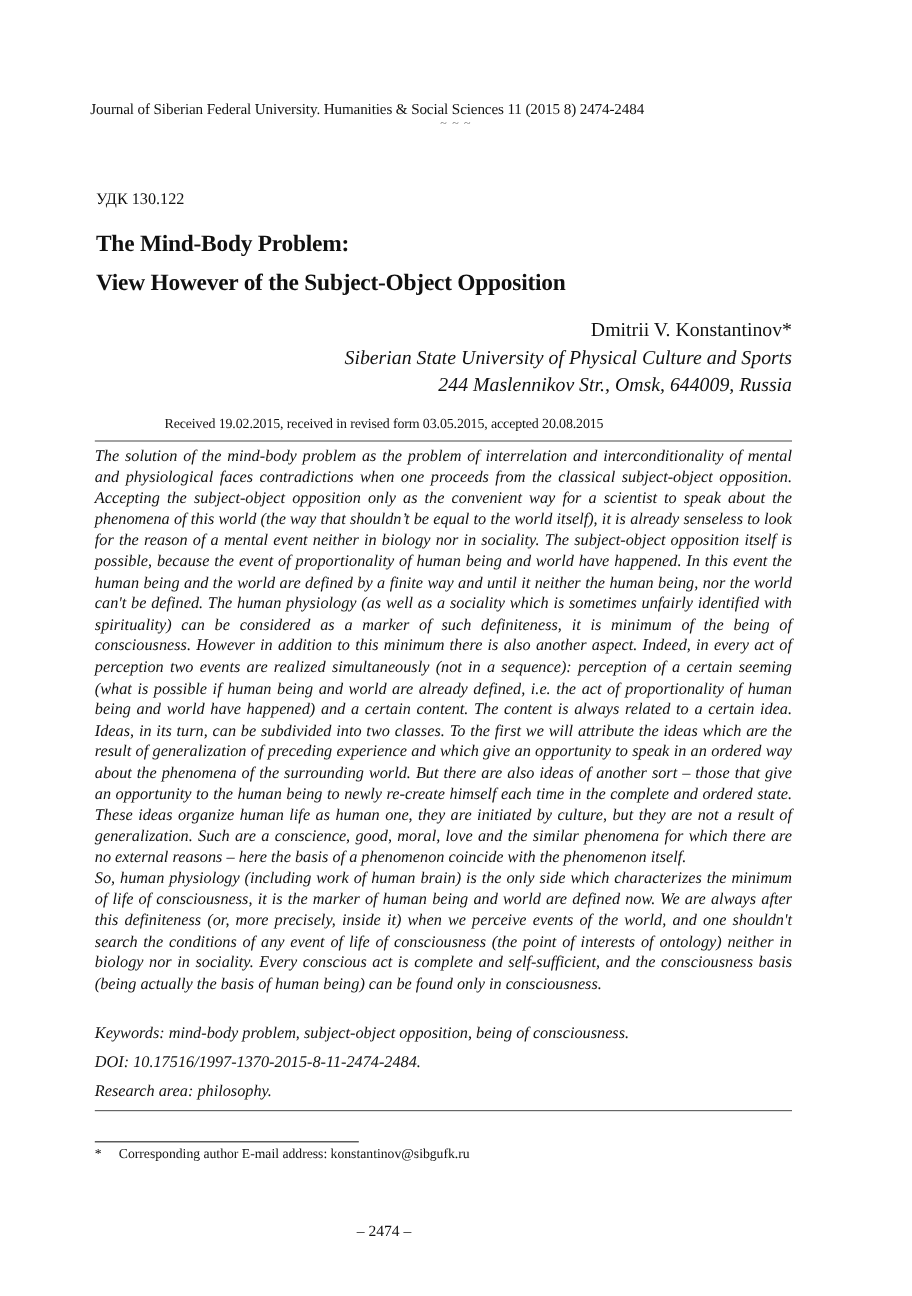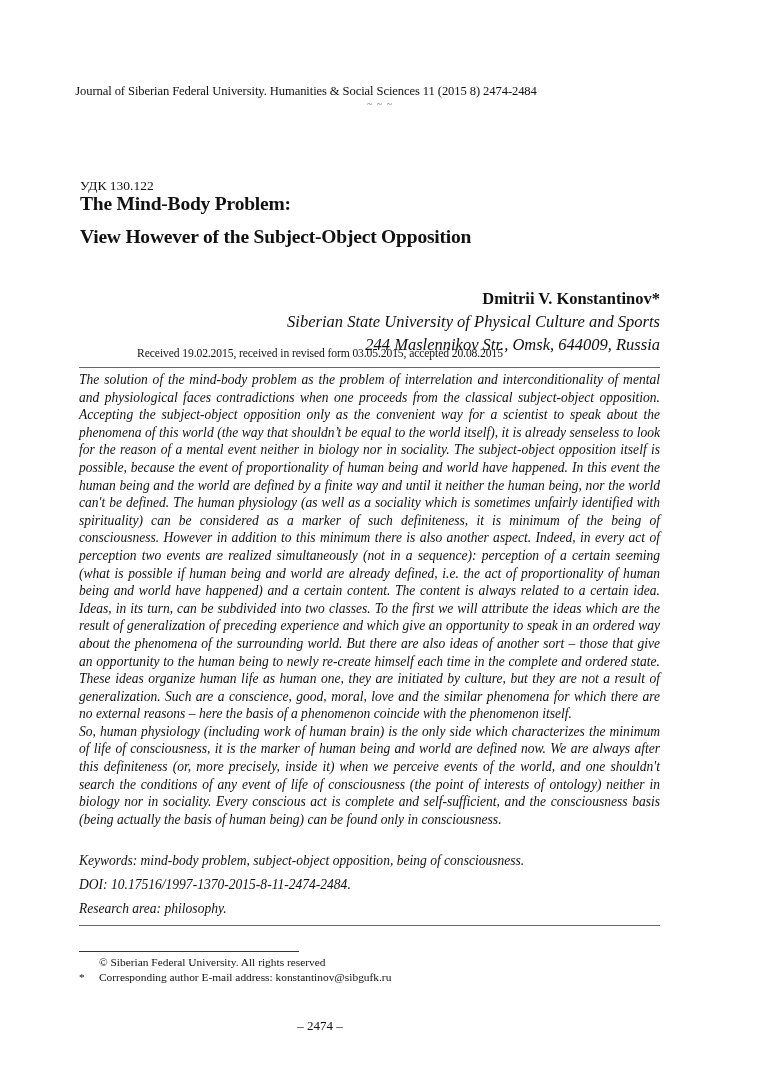--- a/index.html
+++ b/index.html
@@ -3,24 +3,24 @@
 <meta charset="utf-8">
 <style>
   html, body { margin: 0; padding: 0; }
   body {
     width: 760px; height: 1080px; background: #ffffff; position: relative; overflow: hidden;
     font-family: "Liberation Serif", "DejaVu Serif", serif; color: #111;
   }
   .abs { position: absolute; }
   #journal-header { left: 0; width: 612px; top: 84px; text-align: center; font-size: 12.6px; letter-spacing: -0.1px; }
   #tilde { left: 0; width: 760px; top: 98px; text-align: center; font-size: 10px; color: #777; letter-spacing: 1px; }
-  #udc { left: 80px; top: 158px; font-size: 13.5px; margin-top: 20px; }
+  #udc { left: 80px; top: 158px; font-size: 13.5px; }
   #title { left: 80px; top: 187px; font-size: 19.5px; font-weight: bold; line-height: 33px; letter-spacing: -0.2px; }
   #author-block { right: 100px; top: 263px; text-align: right; font-size: 16.5px; line-height: 23px; }
-  #author-name { font-weight: bold; margin-top: 24px; }
+  #author-name { font-weight: normal; }
   #affil, #address { font-style: italic; }
   #received { left: 0; width: 640px; top: 347px; text-align: center; font-size: 11.6px; letter-spacing: -0.1px; }
   .rule { position: absolute; left: 79px; width: 581px; height: 0; border-top: 1.4px solid #666; }
   #rule-top { top: 367px; }
   #rule-bottom { top: 925px; }
   #abstract { left: 79px; width: 581px; top: 371px; font-style: italic; font-size: 13.55px; line-height: 17.6px; text-align: justify; }
   #abstract p { margin: 0; }
   .meta { position: absolute; left: 79px; font-style: italic; font-size: 13.55px; }
   #keywords { top: 853px; }
   #doi { top: 877px; }
@@ -61,22 +61,18 @@
 
 <div id="keywords" class="meta">Keywords: mind-body problem, subject-object opposition, being of consciousness.</div>
 <div id="doi" class="meta">DOI: 10.17516/1997-1370-2015-8-11-2474-2484.</div>
 <div id="area" class="meta">Research area: philosophy.</div>
 
 <div id="rule-bottom" class="rule"></div>
 
 <div id="footnote-rule"></div>
 <div id="footnotes" class="abs">
   <div class="fn-row">
-    <span class="fn-mark"></span>
-    <span>© Siberian Federal University. All rights reserved</span>
-  </div>
-  <div class="fn-row">
     <span class="fn-mark">*</span>
     <span>Corresponding author E-mail address: konstantinov@sibgufk.ru</span>
   </div>
 </div>
 
 <div id="page-number" class="abs">– 2474 –</div>
 
 </body></html>

